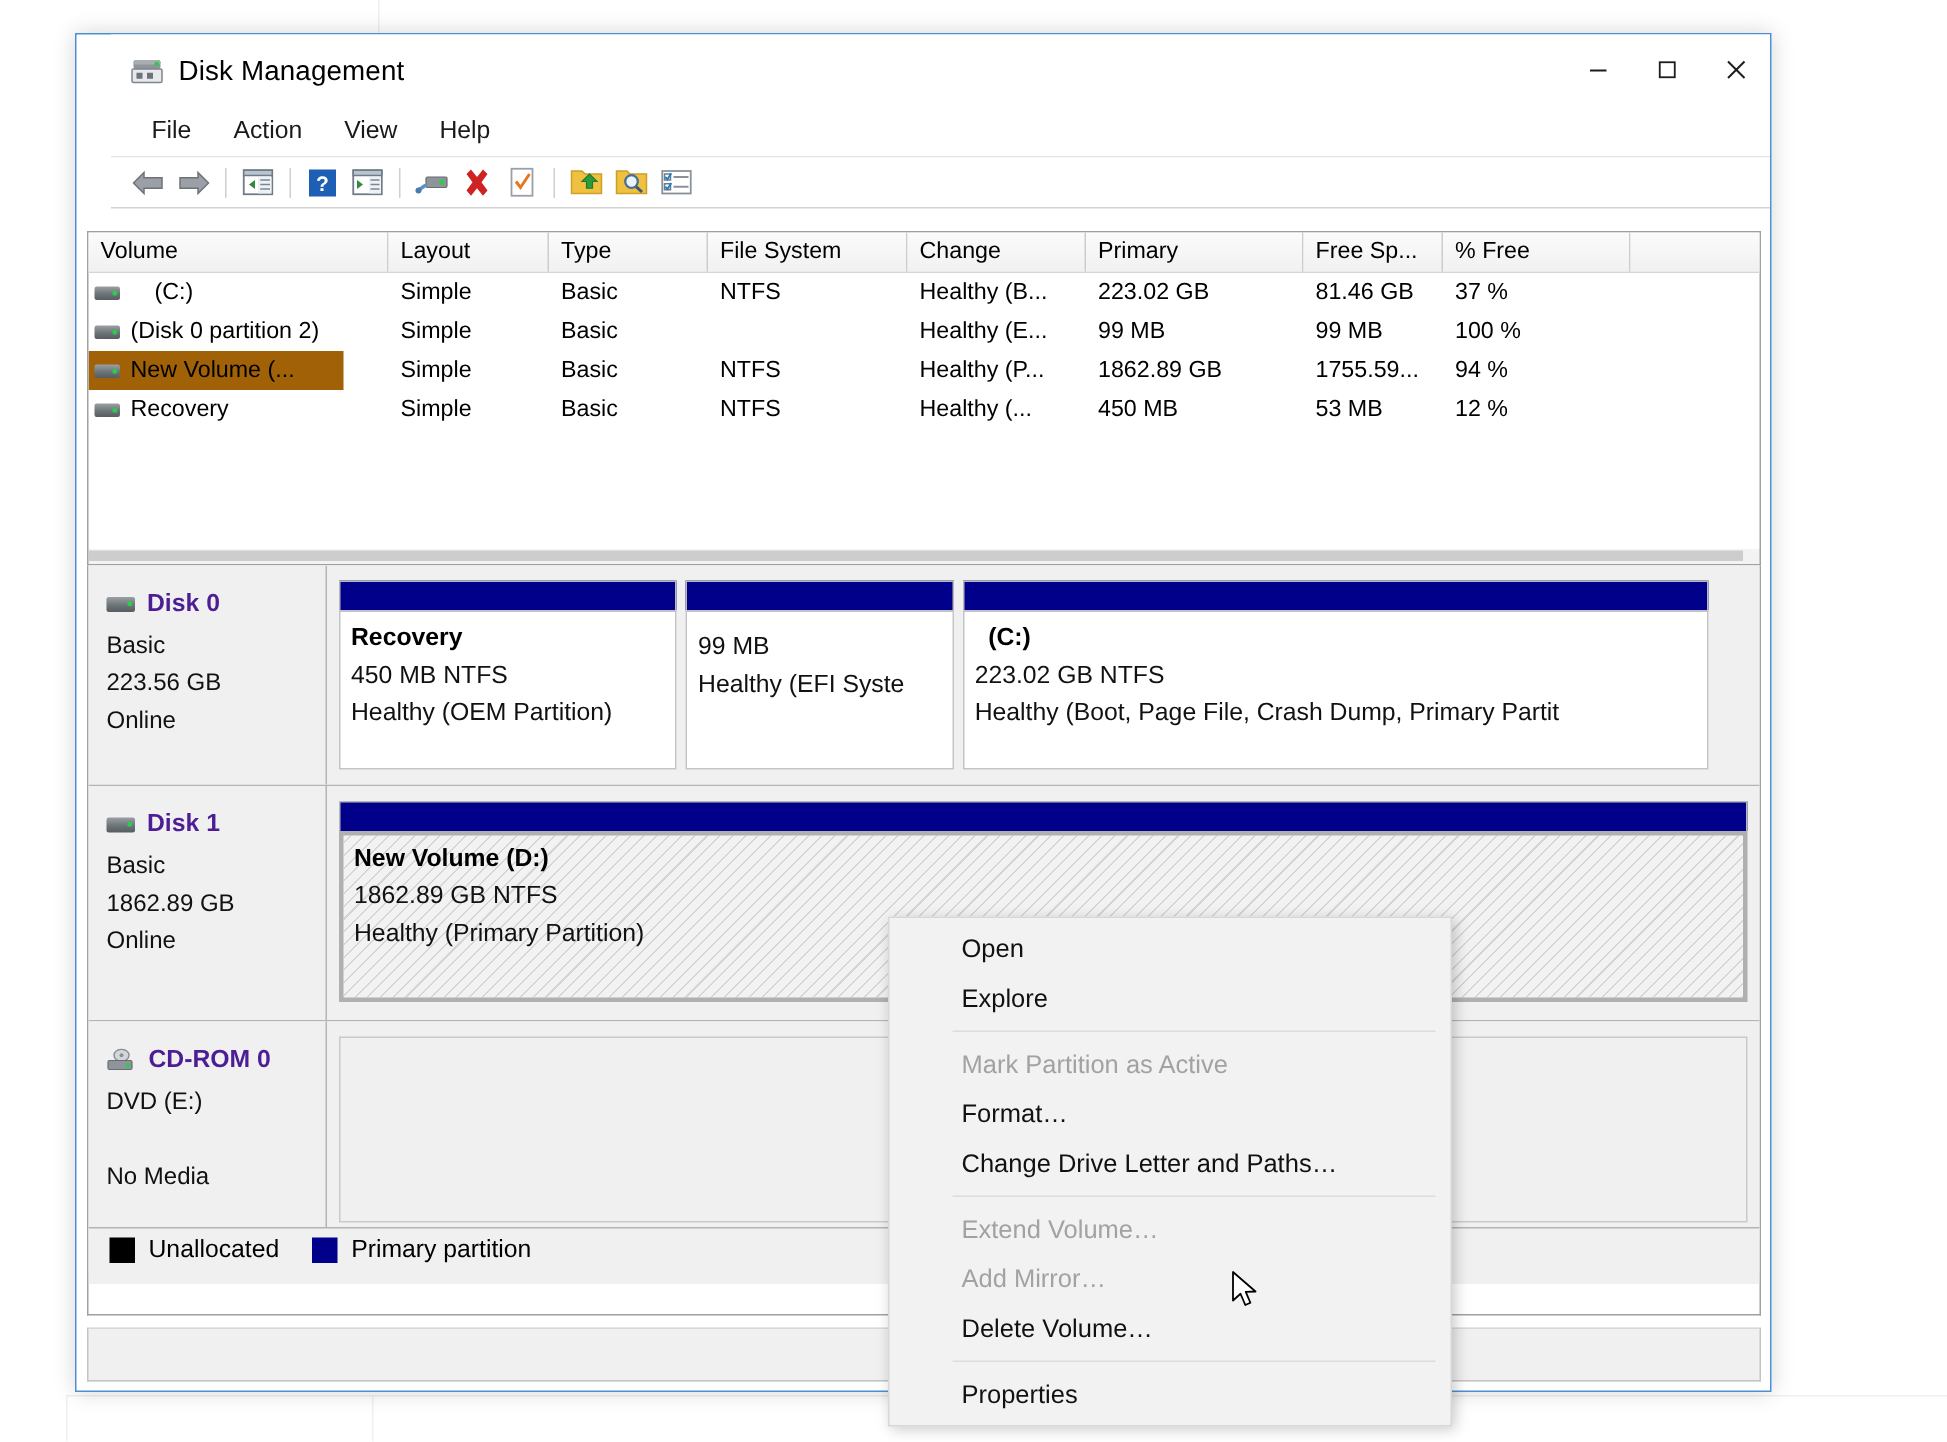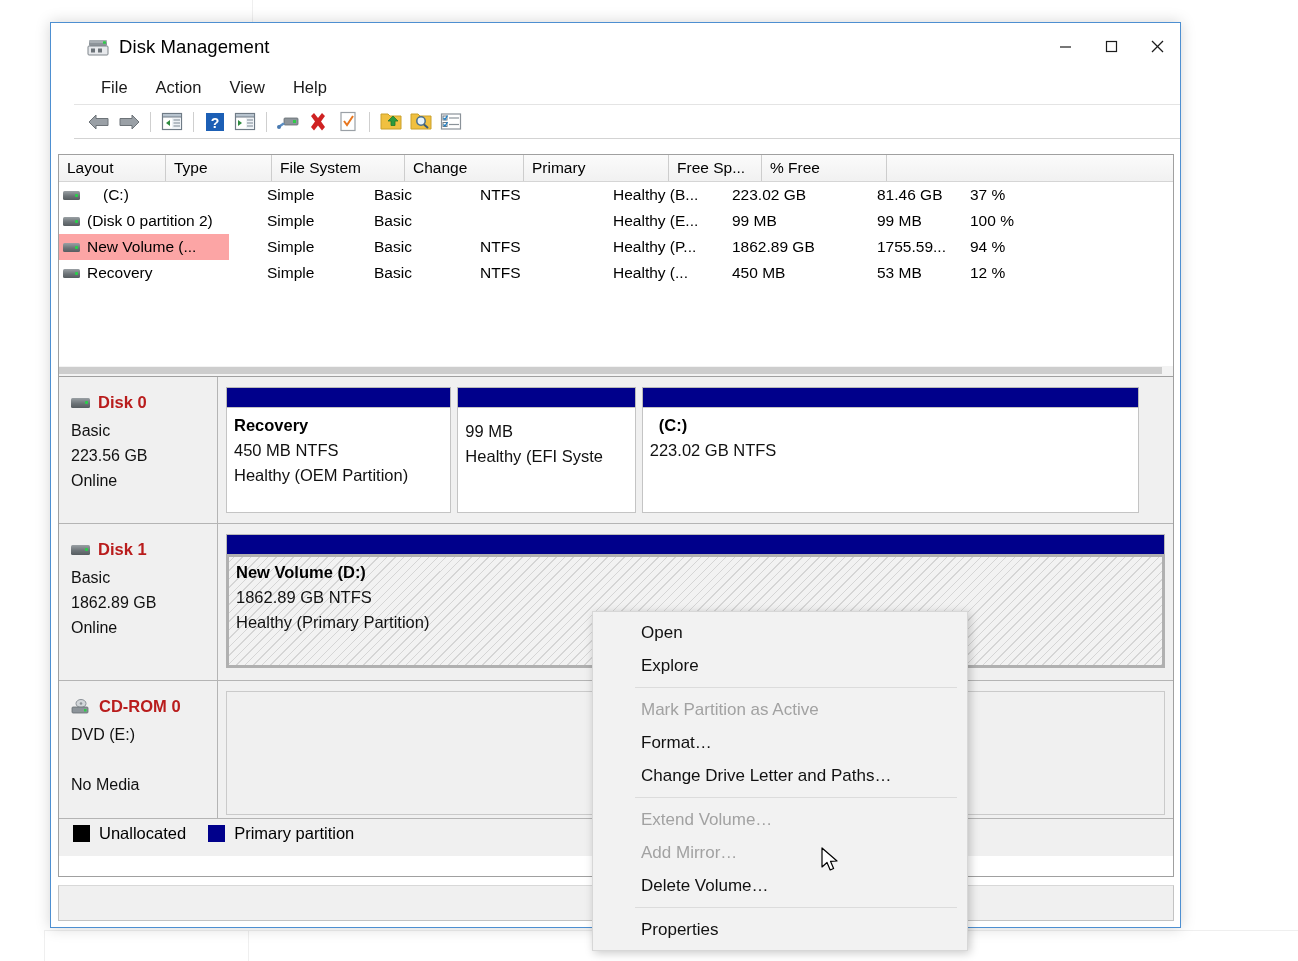--- a/index.html
+++ b/index.html
@@ -132,21 +132,21 @@
     padding-left: 8px;
     box-sizing: border-box;
     height: 26px;
     white-space: nowrap;
     overflow: hidden;
   }
   .vr-cell.vol-name {
     padding-left: 4px;
   }
   .vr-cell.selected-name {
-    background: #fca5a5;
+    background: #a16207;
   }
   .drive-ico {
     width: 17px; height: 9px;
     margin-right: 7px;
     position: relative;
     flex: none;
     background: linear-gradient(#9aa0a4, #6d7478 55%, #565c60);
     border-radius: 1.5px;
   }
   .drive-ico::after {
@@ -180,21 +180,21 @@
     flex: none;
     background: #f0f0f0;
     border-right: 1px solid #b4b4b4;
     padding: 16px 0 0 12px;
     box-sizing: border-box;
   }
   .disk-title {
     display: flex; align-items: center;
     font-size: 16.5px;
     font-weight: bold;
-    color: #b91c1c;
+    color: #4c1d95;
     margin-bottom: 6px;
   }
   .disk-title .drive-ico {
     width: 19px; height: 10px; margin-right: 8px;
   }
   .disk-sub {
     font-size: 16px;
     color: #111;
     line-height: 25px;
   }
@@ -497,20 +497,21 @@
           <rect x="3" y="10.5" width="4" height="4" fill="#fff" stroke="#6f7b86" stroke-width="1"></rect>
           <path d="M3.5 12.5 L5 14 L7.5 10" fill="none" stroke="#1d7ec4" stroke-width="1.3"></path>
           <line x1="9" y1="6" x2="19" y2="6" stroke="#8a9299" stroke-width="1.2"></line>
           <line x1="9" y1="12.5" x2="19" y2="12.5" stroke="#8a9299" stroke-width="1.2"></line>
         </svg>
       </div>
     </div>
 
     <div id="vol-pane">
       <div id="vol-header">
+        <div class="vh-cell" style="width:200px">Volume</div>
         <div class="vh-cell" style="width:107px">Layout</div>
         <div class="vh-cell" style="width:106px">Type</div>
         <div class="vh-cell" style="width:133px">File System</div>
         <div class="vh-cell" style="width:119px">Change</div>
         <div class="vh-cell" style="width:145px">Primary</div>
         <div class="vh-cell" style="width:93px">Free Sp...</div>
         <div class="vh-cell" style="width:125px">% Free</div>
         <div class="vh-cell" style="flex:1; border-right:none;"></div>
       </div>
 
@@ -603,20 +604,21 @@
               <div class="p-title"></div>
               <div class="p-line">99 MB</div>
               <div class="p-line">Healthy (EFI Syste</div>
             </div>
           </div>
           <div class="part" style="width:53%">
             <div class="part-cap"></div>
             <div class="part-body">
               <div class="p-title" style="padding-left:9px">(C:)</div>
               <div class="p-line">223.02 GB NTFS</div>
+              <div class="p-line">Healthy (Boot, Page File, Crash Dump, Primary Partit</div>
             </div>
           </div>
         </div>
       </div>
 
       <div class="disk-row" style="height:156px">
         <div class="disk-info">
           <div class="disk-title">
             <span class="drive-ico"></span>
             <span>Disk 1</span>

